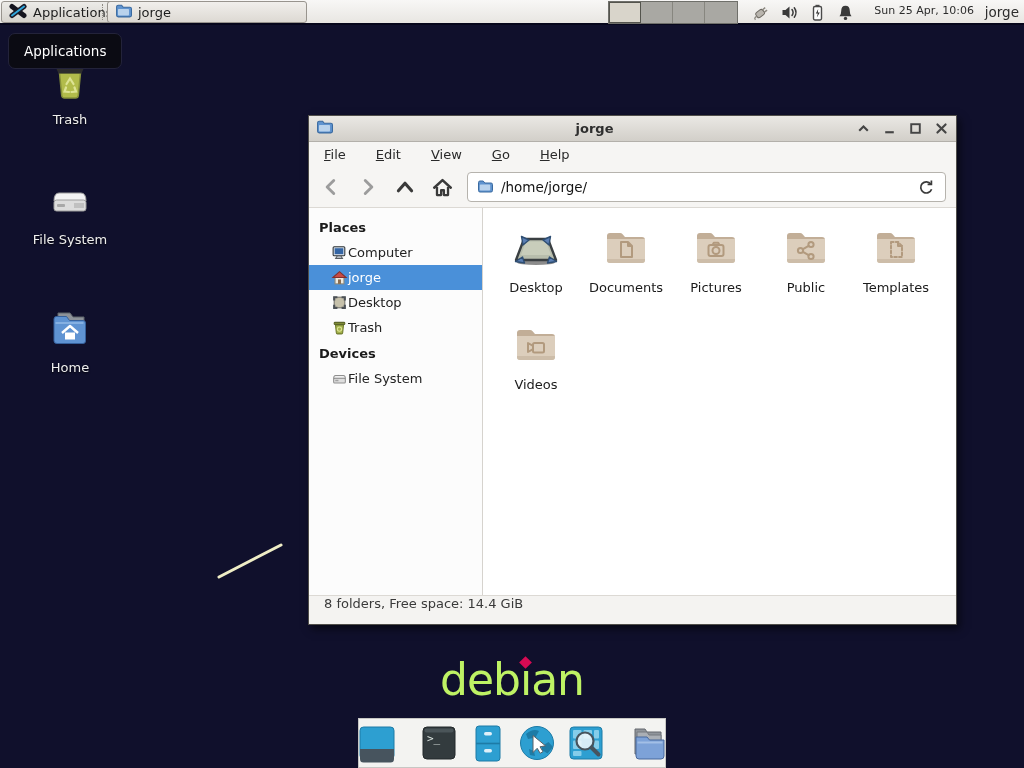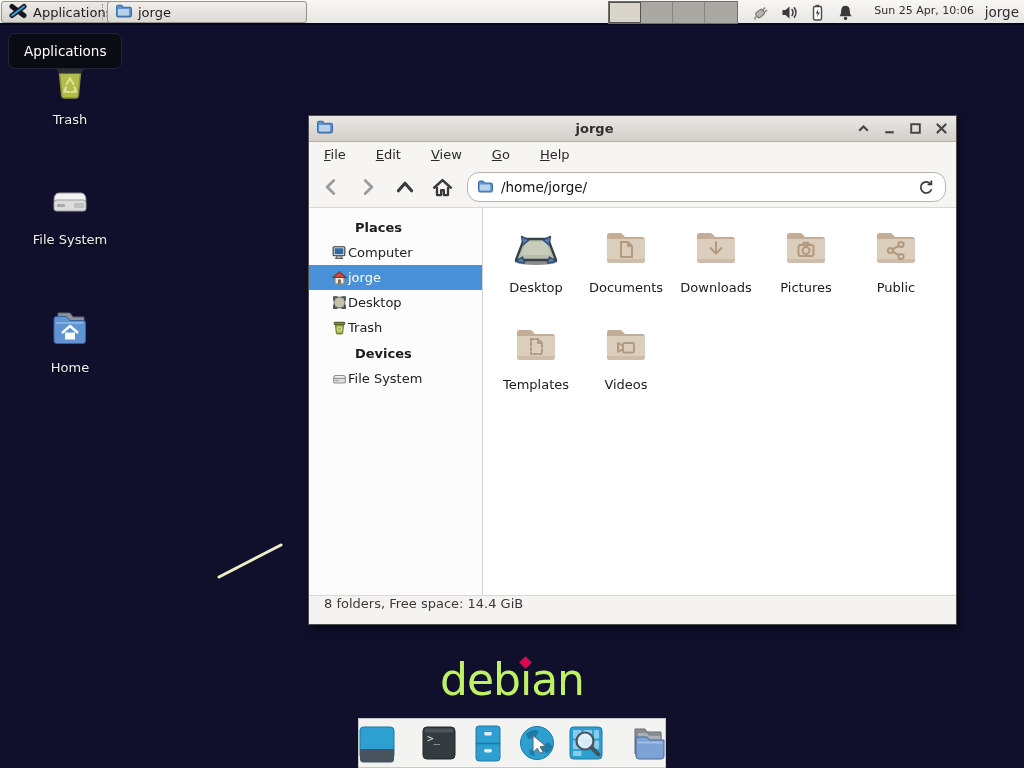--- a/index.html
+++ b/index.html
@@ -42,26 +42,26 @@
               display:flex; align-items:center; padding:0 7px; }
   #win-title { flex:1; text-align:center; font-size:13px; font-weight:bold; color:#2e2e2e; }
   #win-controls { display:flex; gap:11px; align-items:center; }
   .win-ctl { width:15px; height:15px; display:inline-block; }
   #menubar { height:25px; background:#f6f5f3; display:flex; align-items:center; gap:30px;
              padding:0 15px; font-size:13px; color:#2a2a2a; }
   .mn { text-decoration:underline; }
   #toolbar { height:41px; background:#f6f5f3; border-bottom:1px solid #dcd9d4; display:flex;
              align-items:center; padding:0 10px; }
   .tool-btn { width:24px; height:24px; margin-right:13px; display:flex; align-items:center; justify-content:center; }
-  #pathbar { flex:1; height:30px; border:1px solid #b6b3ad; border-radius:12px; background:#fff;
+  #pathbar { flex:1; height:30px; border:1px solid #b6b3ad; border-radius:4px; background:#fff;
              display:flex; align-items:center; padding:0 9px; gap:8px; font-size:13.5px; color:#141414; }
   #reload-btn { margin-left:auto; width:20px; height:20px; }
   #win-body { flex:1; display:flex; min-height:0; }
   #sidebar { width:174px; background:#fcfcfc; border-right:1px solid #d6d3ce; padding-top:6px; font-size:13px; }
-  .side-header { font-weight:bold; color:#1b1b1b; padding:6px 10px 5px;margin-left:36px; }
+  .side-header { font-weight:bold; color:#1b1b1b; padding:6px 10px 5px; }
   .side-item { display:flex; align-items:center; gap:0; padding:4px 8px 4px 22px; color:#222; }
   .side-item.selected { background:#4a90d9; color:#fff; }
   .side-ic { width:17px; height:17px; flex:0 0 17px; }
   #main { flex:1; background:#fff; }
   #files { display:flex; flex-wrap:wrap; padding:10px 0 0 8px; }
   .file { width:90px; height:97px; display:flex; flex-direction:column; align-items:center; }
   .file svg { margin-top:5px; }
   .file-label { margin-top:5px; font-size:13px; color:#1b1b1b; }
   #statusbar { height:29px; border-top:1px solid #dcd9d4; background:#f4f3f1; display:flex;
                align-items:flex-start; padding:0 15px; font-size:13px; color:#3a3a3a; }
@@ -306,29 +306,20 @@
                 <path d="M5 36h38v1q0 3-3 3H8q-3 0-3-3z" fill="#cdbda9"></path>
                 <path d="M19 19h7l4 4v11H19z M26 19v4h4" fill="none" stroke="#b29a7e" stroke-width="2" stroke-linecap="round" stroke-linejoin="round"></path>
               </svg></span>
             <span class="file-label">Documents</span>
           </div>
           <div class="file">
             <span><svg width="48" height="48" viewBox="0 0 48 48">
                 <path d="M5 13q0-3 3-3h10q1.6 0 2.6 1.2L23 14h17q3 0 3 3v2H5z" fill="#c2ae97"></path>
                 <path d="M5 16h38v21q0 3-3 3H8q-3 0-3-3z" fill="#dccebc"></path>
                 <path d="M5 36h38v1q0 3-3 3H8q-3 0-3-3z" fill="#cdbda9"></path>
-                <path d="M24 19v10 M18.5 25l5.5 5.5L29.5 25" fill="none" stroke="#b29a7e" stroke-width="2" stroke-linecap="round" stroke-linejoin="round"></path>
-              </svg></span>
-            <span class="file-label">Downloads</span>
-          </div>
-          <div class="file">
-            <span><svg width="48" height="48" viewBox="0 0 48 48">
-                <path d="M5 13q0-3 3-3h10q1.6 0 2.6 1.2L23 14h17q3 0 3 3v2H5z" fill="#c2ae97"></path>
-                <path d="M5 16h38v21q0 3-3 3H8q-3 0-3-3z" fill="#dccebc"></path>
-                <path d="M5 36h38v1q0 3-3 3H8q-3 0-3-3z" fill="#cdbda9"></path>
                 <rect x="16.5" y="22" width="15" height="11" rx="2" fill="none" stroke="#b29a7e" stroke-width="2" stroke-linecap="round" stroke-linejoin="round"></rect>
                 <circle cx="24" cy="27.5" r="3.5" fill="none" stroke="#b29a7e" stroke-width="2" stroke-linecap="round" stroke-linejoin="round"></circle>
                 <path d="M20.5 22l1.3-2.3h4.4L27.5 22" fill="none" stroke="#b29a7e" stroke-width="2" stroke-linecap="round" stroke-linejoin="round"></path>
               </svg></span>
             <span class="file-label">Pictures</span>
           </div>
           <div class="file">
             <span><svg width="48" height="48" viewBox="0 0 48 48">
                 <path d="M5 13q0-3 3-3h10q1.6 0 2.6 1.2L23 14h17q3 0 3 3v2H5z" fill="#c2ae97"></path>
                 <path d="M5 16h38v21q0 3-3 3H8q-3 0-3-3z" fill="#dccebc"></path>

